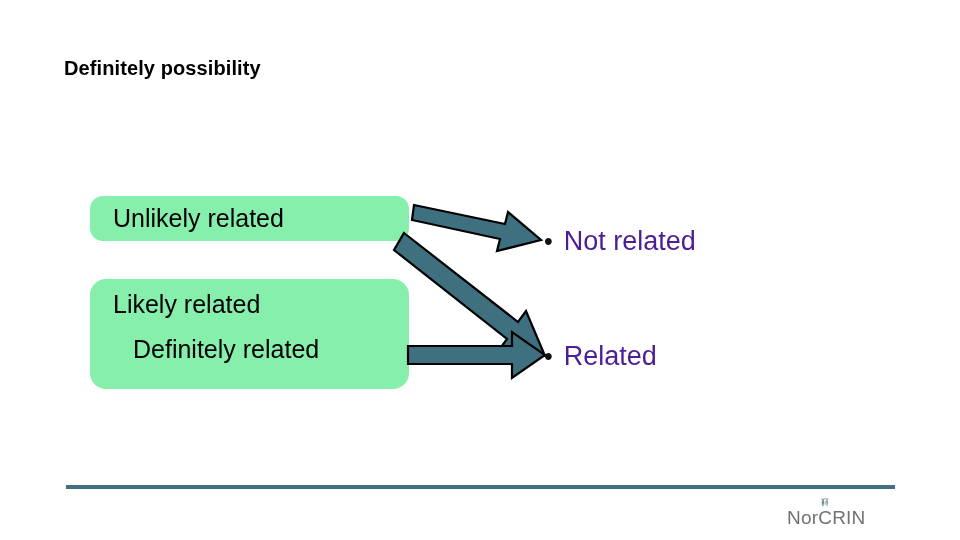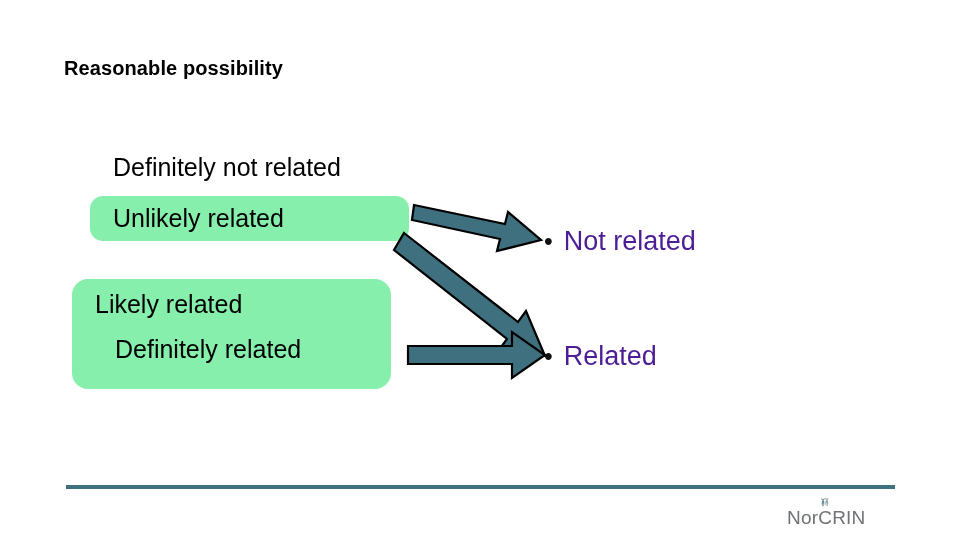--- a/index.html
+++ b/index.html
@@ -53,21 +53,21 @@
     box-sizing: border-box;
   }
   #box-unlikely {
     left: 90px;
     top: 196px;
     width: 319px;
     height: 45px;
     border-radius: 13px;
   }
   #box-likely-definitely {
-    left: 72px;
+    left: 90px;
     top: 279px;
     width: 319px;
     height: 110px;
     border-radius: 16px;
   }
   .box-text {
     position: absolute;
     font-size: 25px;
     color: #000000;
     white-space: nowrap;
@@ -157,23 +157,22 @@
     color: #6f7376;
     letter-spacing: 0.2px;
     font-family: "Liberation Sans", sans-serif;
   }
 </style>
 </head>
 <body>
 
 <div id="slide">
 
-  <div id="slide-title">Reasonable possibility</div>
-
-  <div class="left-label" id="label-definitely-not-related">Definitely not related</div>
+  <div id="slide-title">Definitely possibility</div>
+
 
   <div class="teal-box" id="box-unlikely">
     <span class="box-text" id="label-unlikely-related">Unlikely related</span>
   </div>
 
   <div class="teal-box" id="box-likely-definitely">
     <span class="box-text" id="label-likely-related">Likely related</span>
     <span class="box-text" id="label-definitely-related">Definitely related</span>
   </div>
 

